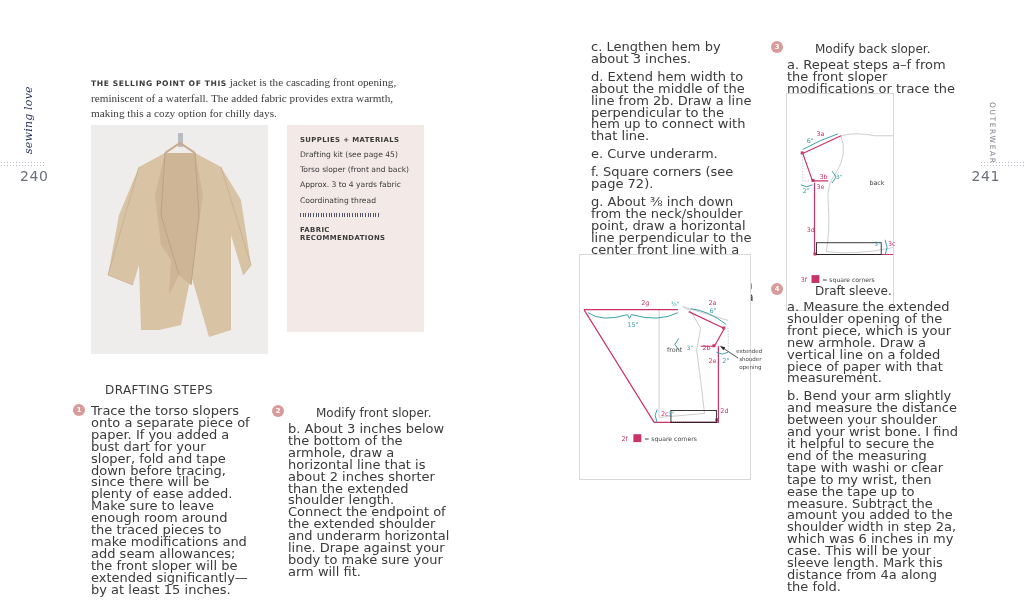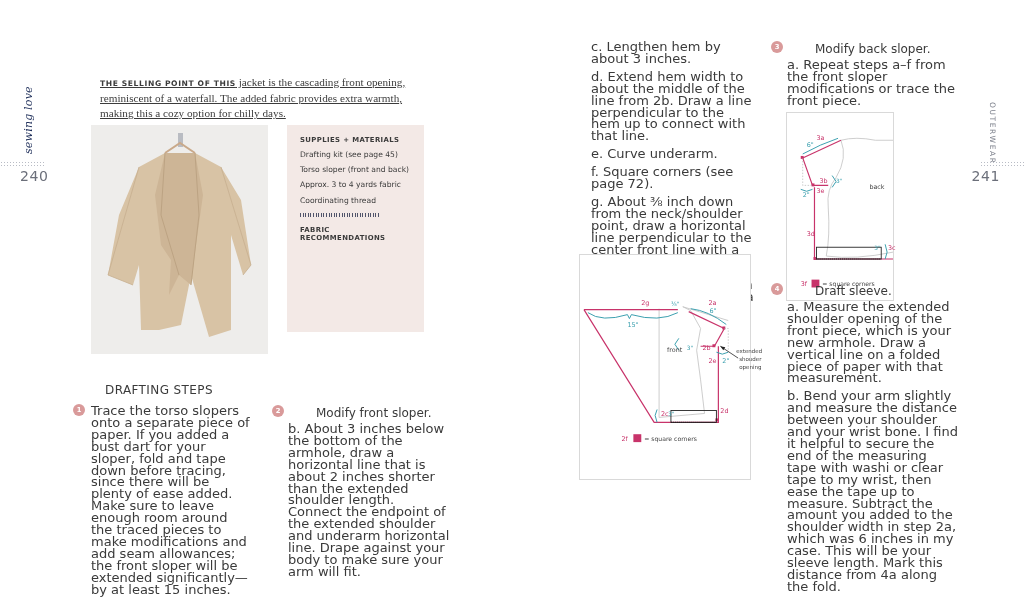--- a/index.html
+++ b/index.html
@@ -36,22 +36,22 @@
     writing-mode: vertical-rl; font-size: 7.5px; letter-spacing: 1.6px; color: #7d818c;
   }
 
   
   .title {
     position: absolute; left: 91px; top: 40px;
     font-family: "DejaVu Serif", serif; font-size: 16px; letter-spacing: 2.6px;
     color: #23345f; font-weight: normal; white-space: nowrap;
   }
   .intro {
-    position: absolute; left: 100px; top: 75px; width: 334px;
-    font-family: "Liberation Serif", serif; font-size: 11.2px; line-height: 15.2px; color: #3c3c3c; text-decoration: underline;
+    position: absolute; left: 91px; top: 75px; width: 334px;
+    font-family: "Liberation Serif", serif; font-size: 11.2px; line-height: 15.2px; color: #3c3c3c;
   }
   .intro .lead {
     font-family: "DejaVu Sans", sans-serif; font-size: 7.6px; font-weight: bold; letter-spacing: 0.6px; color: #3c3c3c;
   }
 
   
   .photo {
     position: absolute; left: 91px; top: 125px; width: 177px; height: 229px;
     background: linear-gradient(90deg, #e9e8e6 0%, #f0efed 40%, #f1f0ee 70%, #e7e6e3 100%);
     overflow: hidden;
@@ -196,21 +196,21 @@
       <text x="42" y="162" font-size="6.5" fill="#c8336a">2f</text>
       <rect x="54" y="155" width="8" height="8" fill="#c8336a"></rect>
       <text x="65" y="162" font-size="6.2" fill="#444">= square corners</text>
     </svg>
   </div>
 
   <div class="step-badge" style="left:259px; top:41px;">3</div>
   <div class="step-title" style="left:275px; top:42px;">Modify back sloper.</div>
   <div class="body-text" style="left:275px; top:59px; width:170px;">a. Repeat steps a–f from the front sloper modifications or trace the front piece.</div>
 
-  <div class="diagram" style="left:274px; top:93px; width:108px; height:189px;margin-top:19px;">
+  <div class="diagram" style="left:274px; top:93px; width:108px; height:218px;">
     <svg viewBox="0 0 108 179">
 
       <path d="M55 22 Q70 18 90 22 L108 22" stroke="#c7c7c7" stroke-width="0.9" fill="none"></path>
       <path d="M55 22 Q62 40 50 60 Q40 72 42 90 Q44 120 40 140" stroke="#c7c7c7" stroke-width="0.9" fill="none"></path>
       <path d="M40 140 Q70 144 108 136" stroke="#c7c7c7" stroke-width="0.9" fill="none"></path>
 
       <path d="M16 40 L55 22" stroke="#c8336a" stroke-width="1.2" fill="none"></path>
       <path d="M16 40 L26 68 L42 68" stroke="#c8336a" stroke-width="1.2" fill="none"></path>
       <path d="M28 70 L28 143 L108 143" stroke="#c8336a" stroke-width="1.2" fill="none"></path>
       <rect x="14" y="38" width="3" height="3" fill="#c8336a"></rect>

